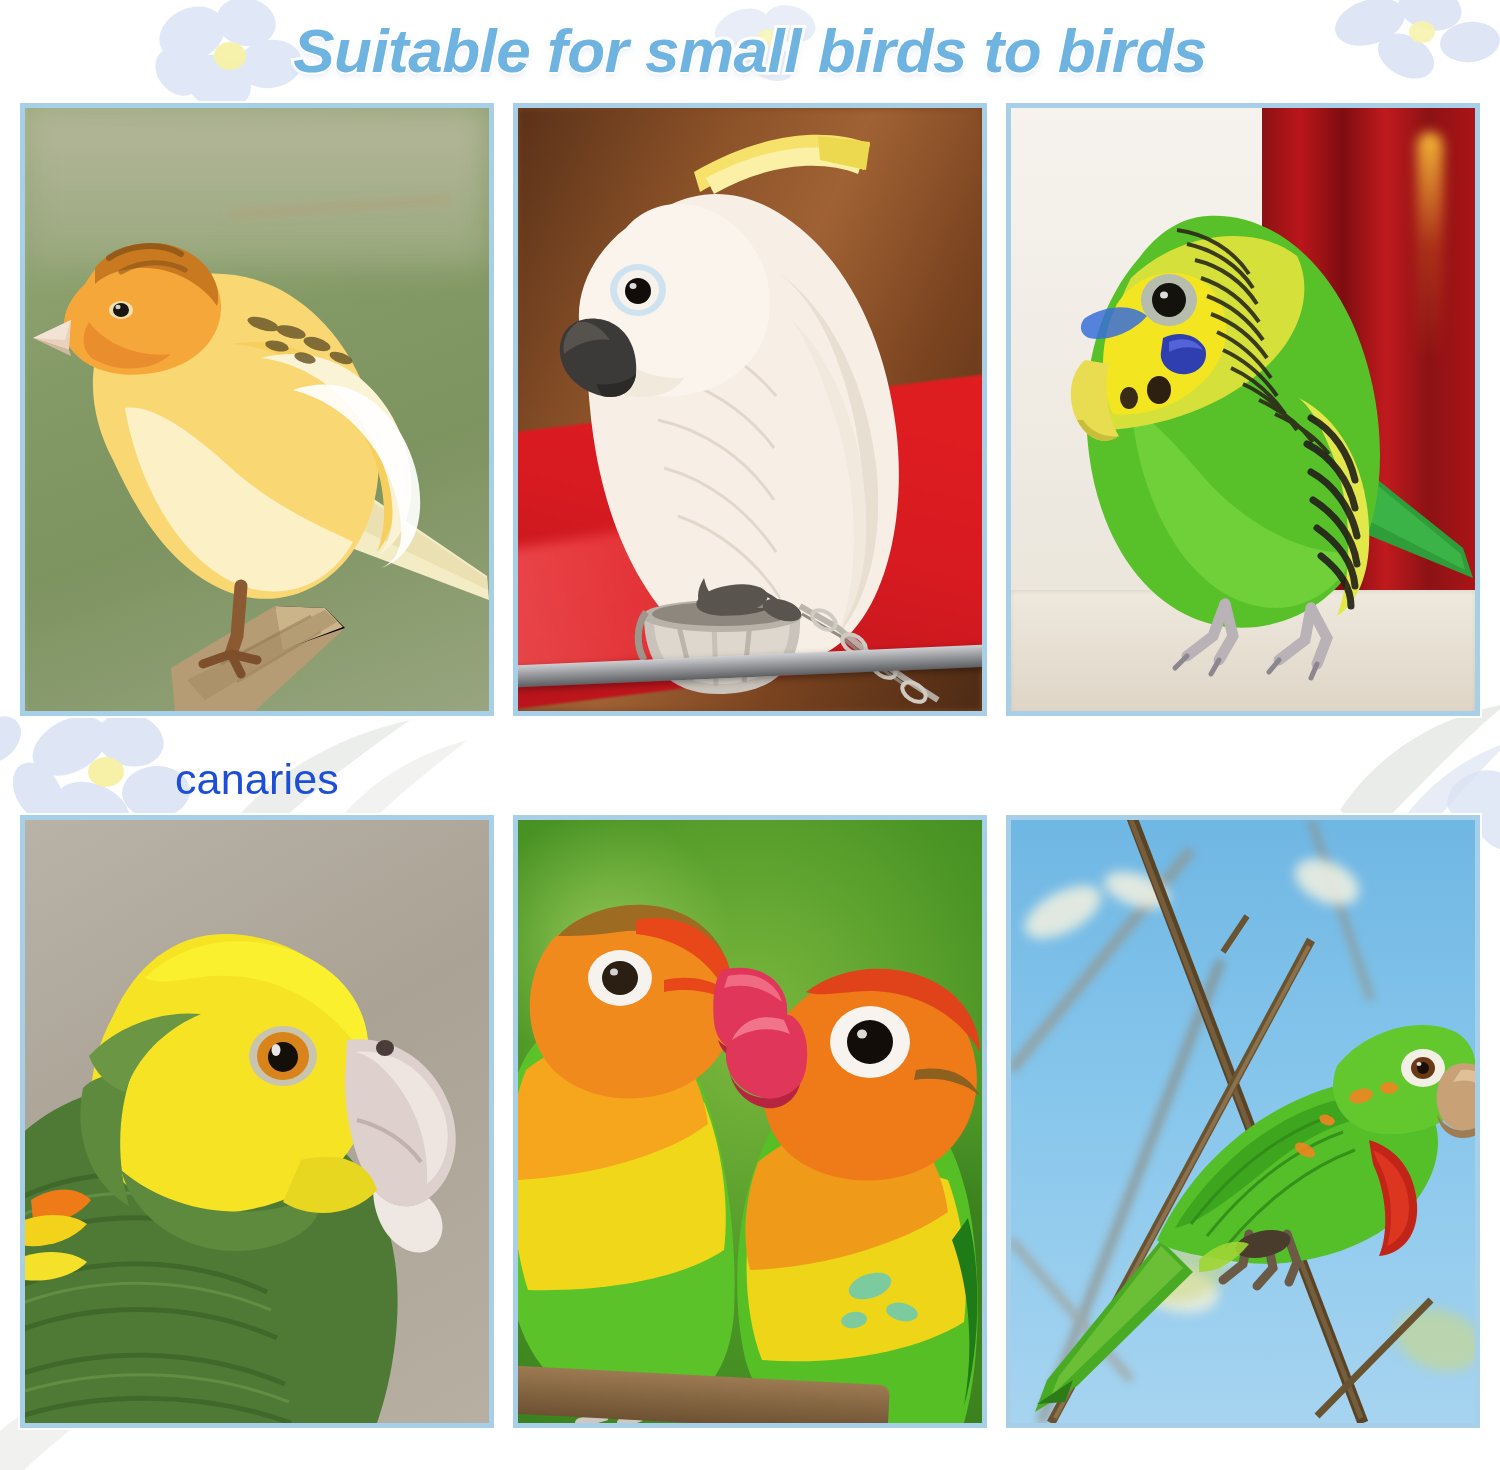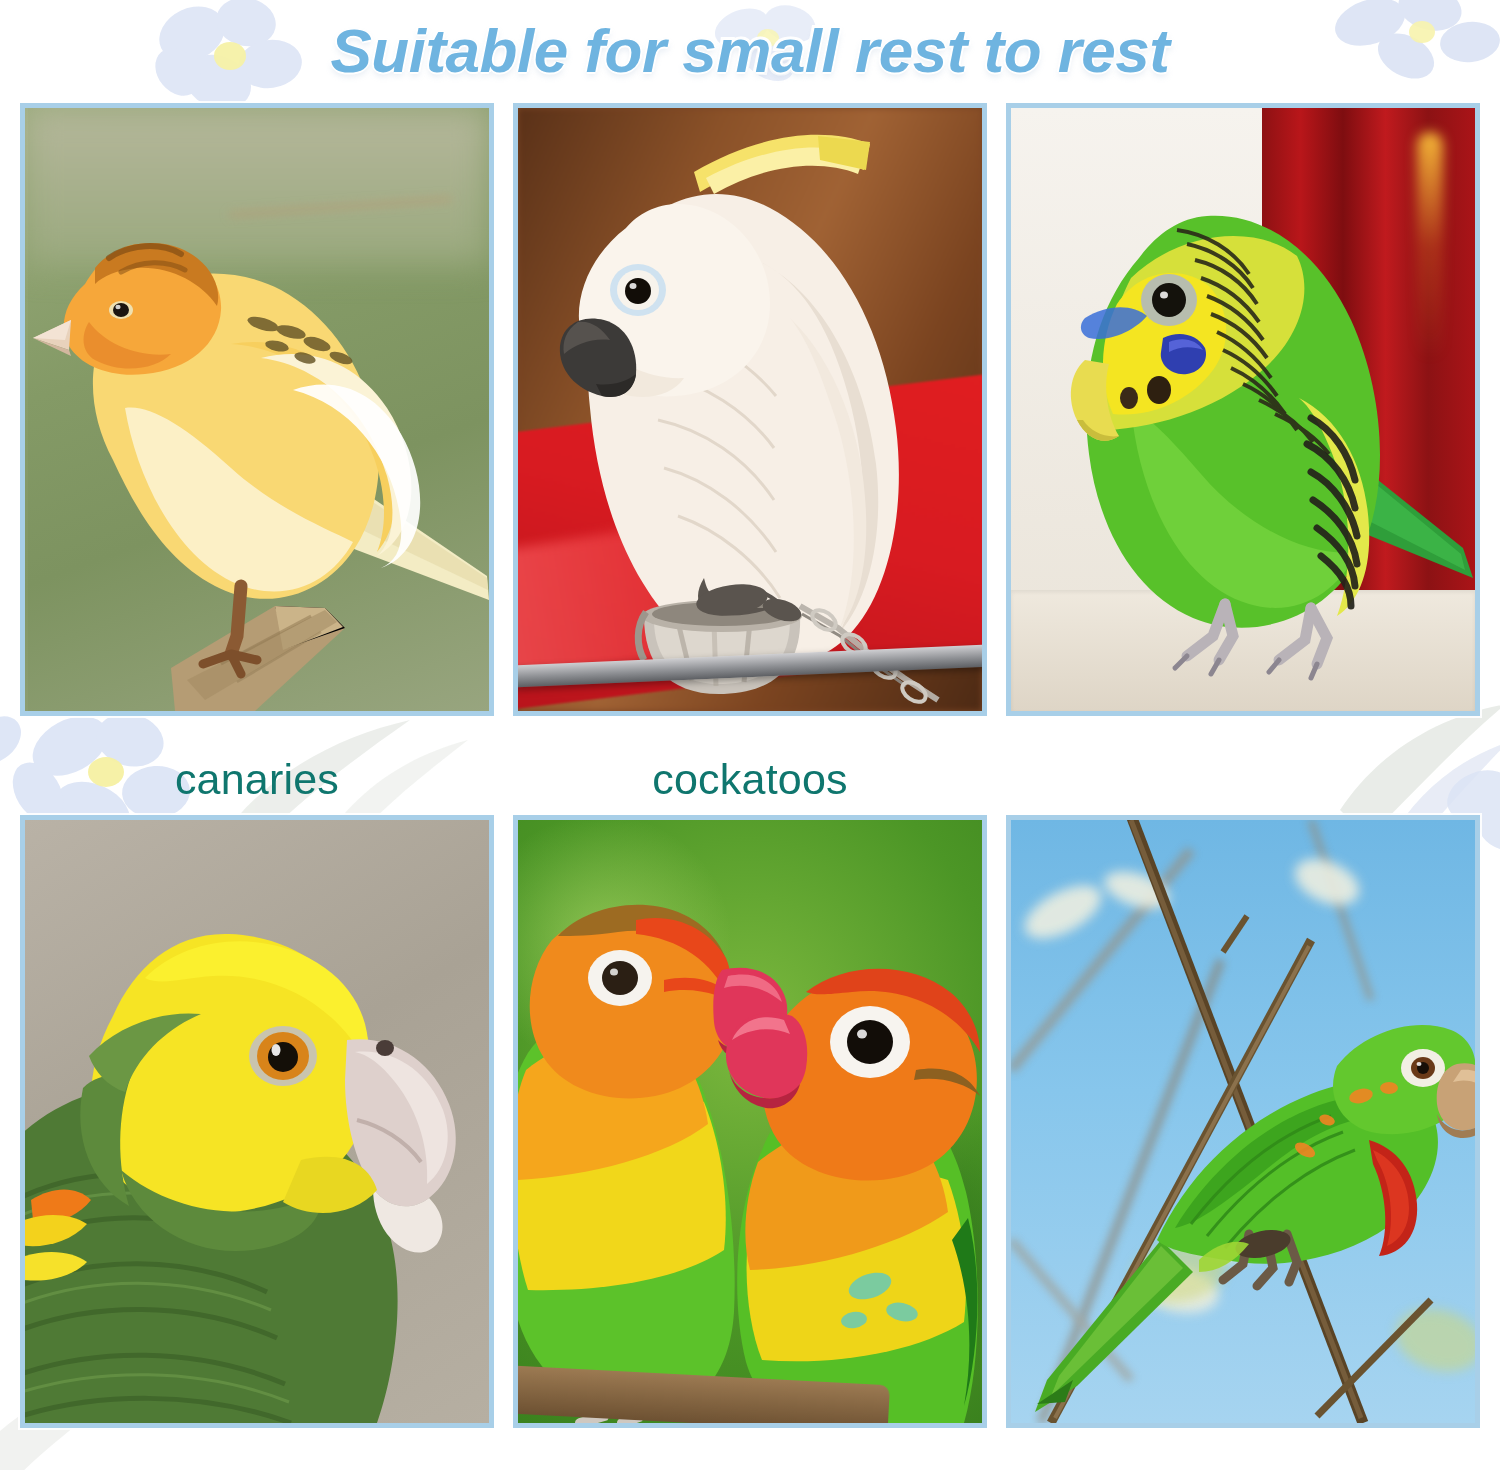--- a/index.html
+++ b/index.html
@@ -59,21 +59,21 @@
     background:#d8d8d8;
     position:relative;
     overflow:hidden;
     box-shadow:0 0 0 2px rgba(255,255,255,.9);
   }
   .photo .inner{position:absolute;inset:0;overflow:hidden;}
 
   .caption{
     text-align:center;
     font-size:43px;
-    color:#0f766e;
+    color:#1d4ed8;
     line-height:1;
     padding-top:42px;
     padding-bottom:18px;
     letter-spacing:0.2px;
   }
 
   
   .p-canary{background:linear-gradient(160deg,#9aab7c 0%,#849a66 38%,#7d9360 62%,#98a57f 100%);}
   .p-canary .blur-stripe{
     position:absolute;left:0;right:0;top:0;height:100%;
@@ -223,21 +223,21 @@
     <g fill="#e3e9f7" opacity=".8">
       <ellipse cx="52" cy="34" rx="28" ry="18" transform="rotate(-20 52 34)"></ellipse>
       <ellipse cx="100" cy="30" rx="26" ry="18" transform="rotate(16 100 30)"></ellipse>
       <ellipse cx="78" cy="66" rx="28" ry="18" transform="rotate(30 78 66)"></ellipse>
     </g>
     <ellipse cx="78" cy="44" rx="11" ry="9" fill="#f8f4b4" opacity=".85"></ellipse>
   </svg>
 </div>
 
 <div class="title-wrap">
-  <div class="title nosel">Suitable for small rest to rest</div>
+  <div class="title nosel">Suitable for small birds to birds</div>
 </div>
 
 <div class="grid">
 
   <div class="cell">
     <div class="photo">
       <div class="inner p-canary">
         <div class="sky"></div>
         <div class="blur-stripe"></div>
         <div class="twig"></div>
@@ -382,21 +382,20 @@
           <g fill="none" stroke="#cfcac2" stroke-width="4">
             <ellipse cx="306" cy="512" rx="13" ry="8" transform="rotate(34 306 512)"></ellipse>
             <ellipse cx="336" cy="536" rx="13" ry="8" transform="rotate(34 336 536)"></ellipse>
             <ellipse cx="366" cy="560" rx="13" ry="8" transform="rotate(34 366 560)"></ellipse>
             <ellipse cx="396" cy="584" rx="13" ry="8" transform="rotate(34 396 584)"></ellipse>
           </g>
         </svg>
         <div class="bar"></div>
       </div>
     </div>
-    <div class="caption nosel">cockatoos</div>
   </div>
 
   <div class="cell">
     <div class="photo">
       <div class="inner p-budgie">
         <div class="wall"></div>
         <div class="curtain"></div>
         <div class="lamp"></div>
         <div class="shelf"></div>
         <svg class="cv-bird" viewBox="0 0 464 603" preserveAspectRatio="xMidYMid slice">

